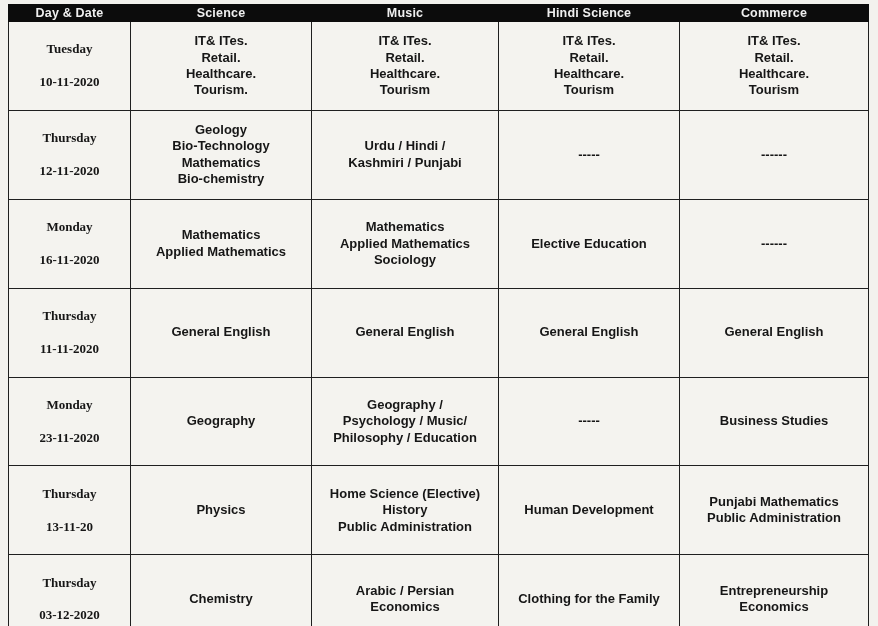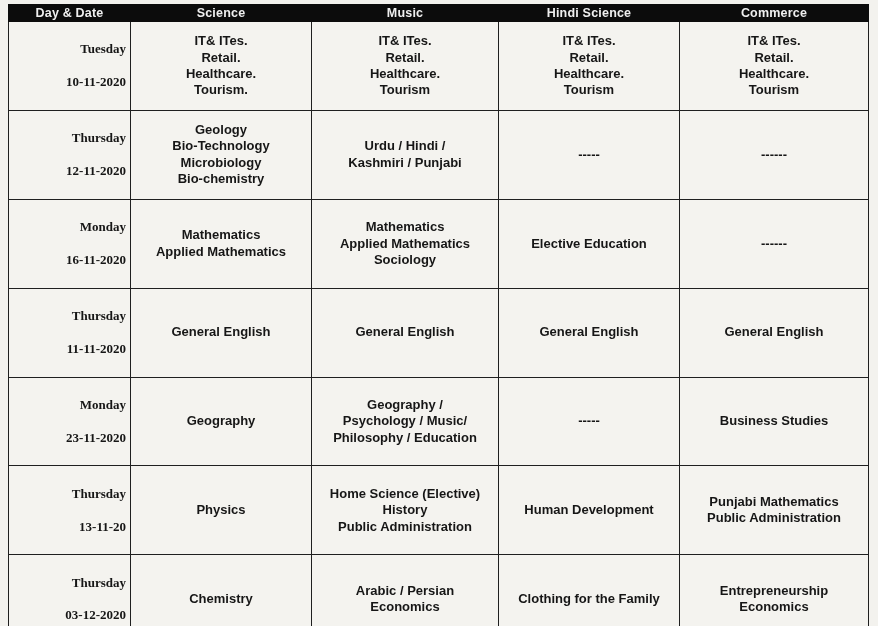--- a/index.html
+++ b/index.html
@@ -42,21 +42,20 @@
     padding: 3px 4px;
     background: #f4f3ef;
   }
   td.day-cell {
     font-family: "Liberation Serif", serif;
     font-size: 13.5px;
   }
   td.day-cell .day-name,
   td.day-cell .day-date {
     display: block;
-    text-align: right;
   }
   tr.rh-a td { height: 72px; }
   tr.rh-b td { height: 50px; }
   tr.rh-c td { height: 31px; }
 </style>
 </head>
 <body>
 
 <div class="page">
   <table class="datesheet">
@@ -99,21 +98,21 @@
 Healthcare.
 Tourism</td>
       </tr>
       <tr class="rh-a">
         <td class="day-cell">
           <span class="day-name">Thursday</span>
           <span class="day-date">12-11-2020</span>
         </td>
         <td class="subject-cell">Geology
 Bio-Technology
-Microbiology
+Mathematics
 Bio-chemistry</td>
         <td class="subject-cell">Urdu / Hindi /
 Kashmiri / Punjabi</td>
         <td class="subject-cell">-----</td>
         <td class="subject-cell">------</td>
       </tr>
       <tr class="rh-b">
         <td class="day-cell">
           <span class="day-name">Monday</span>
           <span class="day-date">16-11-2020</span>

